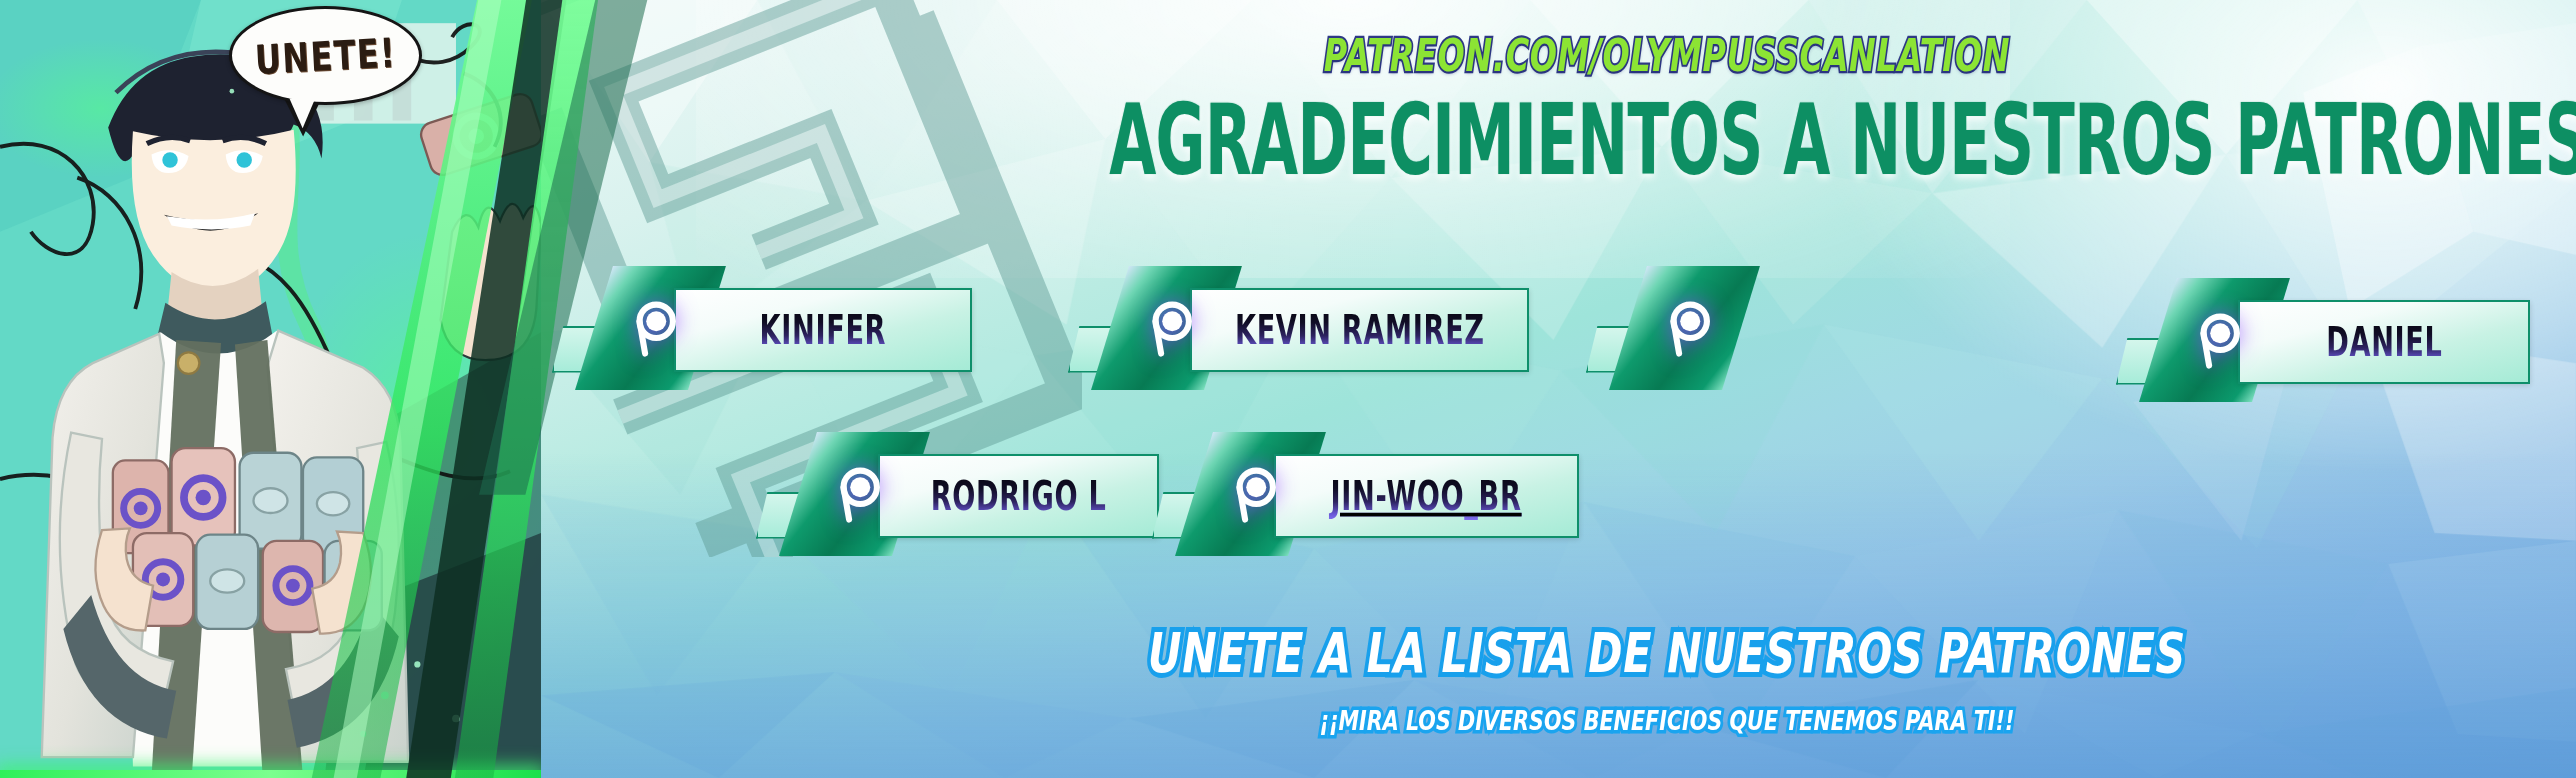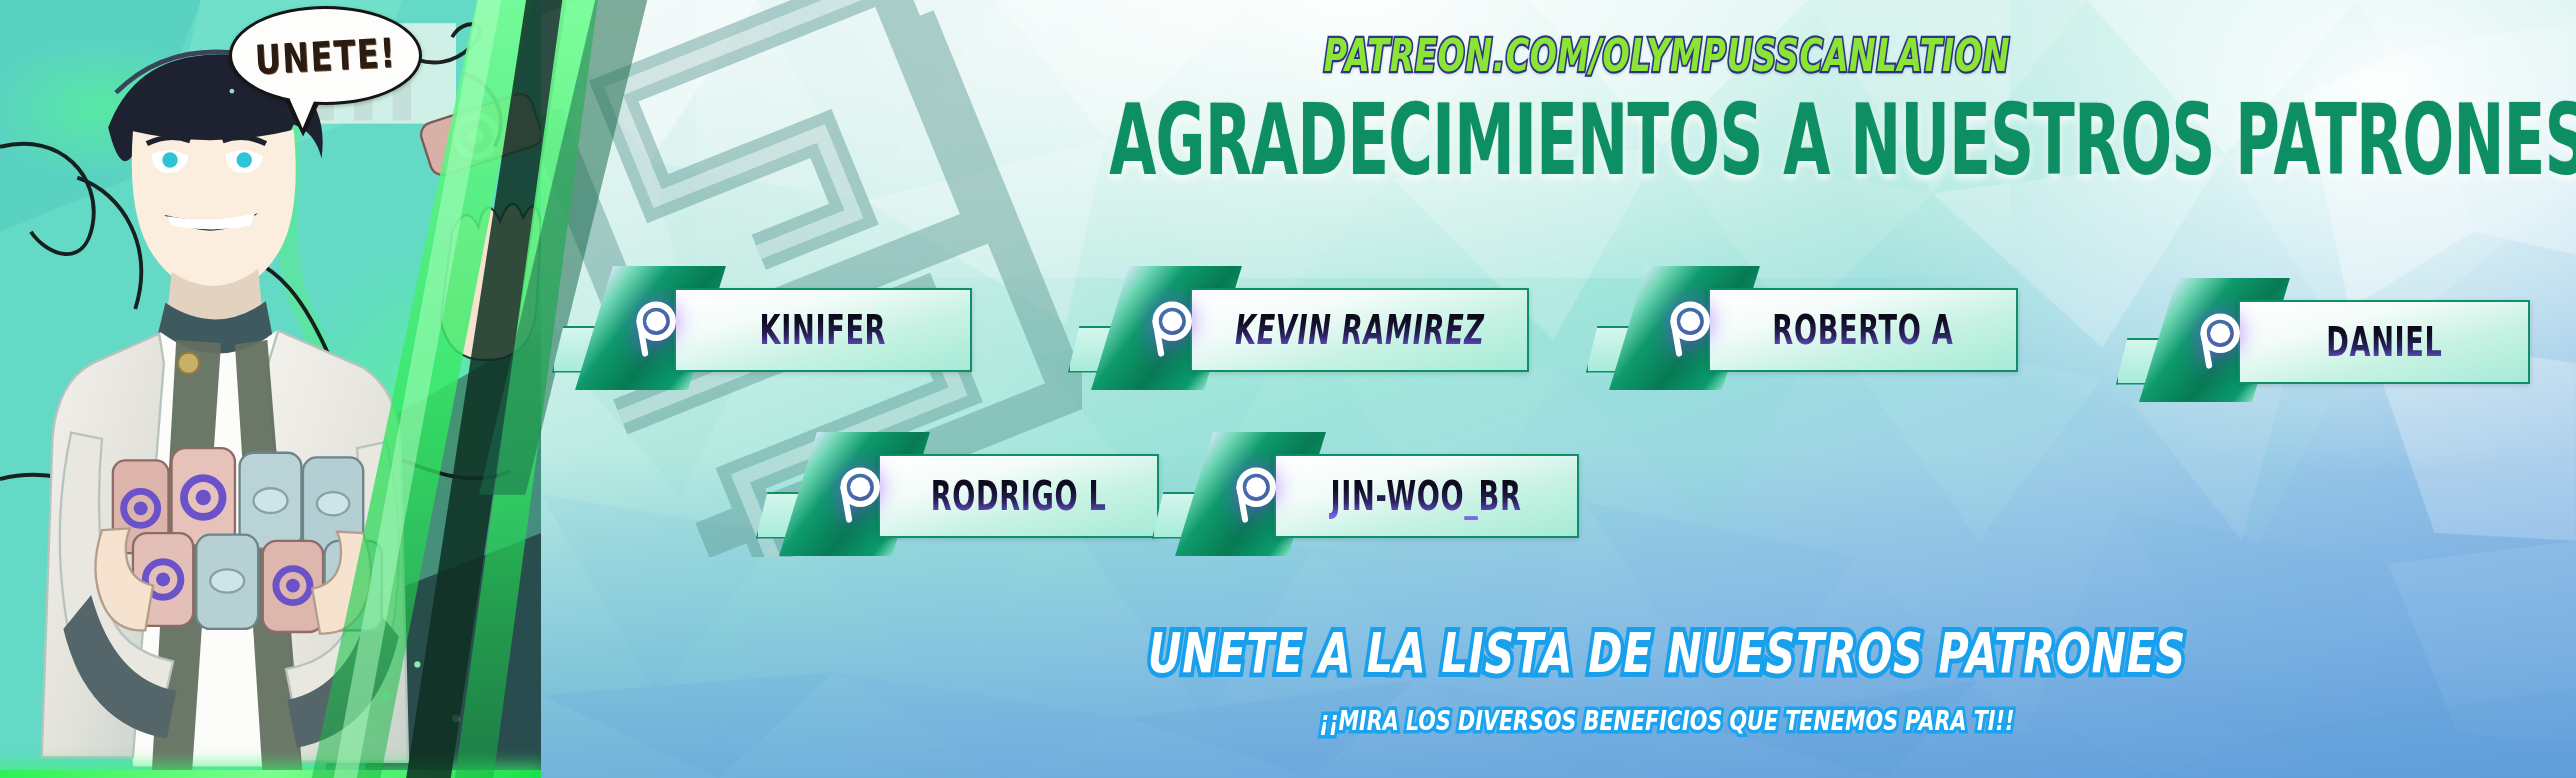--- a/index.html
+++ b/index.html
@@ -474,40 +474,37 @@
           <span class="nm">KINIFER</span>
         </div>
         <div class="logo"><svg viewBox="0 0 100 106">
             <g fill="none" stroke="#ffffff" stroke-width="11" stroke-linecap="round">
               <path d="M34 98 L24 40"></path>
               <path d="M24 40 A30 30 0 1 1 84 40 A30 30 0 0 1 24 40 Z"></path>
             </g>
             <circle cx="54" cy="40" r="18" fill="#ffffff"></circle>
           </svg></div>
       </div>
-      <div class="badge" style="left: 1068px; top: 288px; width: 458px; font-style: italic;">
+      <div class="badge" style="left: 1068px; top: 288px; width: 458px;">
         <div class="tab"></div>
         <div class="slab"></div>
         <div class="panel" style="width: 335px;">
           <span class="nm">KEVIN RAMIREZ</span>
         </div>
         <div class="logo"><svg viewBox="0 0 100 106">
             <g fill="none" stroke="#ffffff" stroke-width="11" stroke-linecap="round">
               <path d="M34 98 L24 40"></path>
               <path d="M24 40 A30 30 0 1 1 84 40 A30 30 0 0 1 24 40 Z"></path>
             </g>
             <circle cx="54" cy="40" r="18" fill="#ffffff"></circle>
           </svg></div>
       </div>
       <div class="badge" style="left: 1586px; top: 288px; width: 428px;">
         <div class="tab"></div>
         <div class="slab"></div>
-        <div class="panel" style="width: 306px;">
-          <span class="nm">ROBERTO A</span>
-        </div>
         <div class="logo"><svg viewBox="0 0 100 106">
             <g fill="none" stroke="#ffffff" stroke-width="11" stroke-linecap="round">
               <path d="M34 98 L24 40"></path>
               <path d="M24 40 A30 30 0 1 1 84 40 A30 30 0 0 1 24 40 Z"></path>
             </g>
             <circle cx="54" cy="40" r="18" fill="#ffffff"></circle>
           </svg></div>
       </div>
       <div class="badge" style="left: 2116px; top: 300px; width: 410px;">
         <div class="tab"></div>
@@ -533,21 +530,21 @@
             <g fill="none" stroke="#ffffff" stroke-width="11" stroke-linecap="round">
               <path d="M34 98 L24 40"></path>
               <path d="M24 40 A30 30 0 1 1 84 40 A30 30 0 0 1 24 40 Z"></path>
             </g>
             <circle cx="54" cy="40" r="18" fill="#ffffff"></circle>
           </svg></div>
       </div>
       <div class="badge" style="left: 1152px; top: 454px; width: 424px;">
         <div class="tab"></div>
         <div class="slab"></div>
-        <div class="panel" style="width: 301px;">
+        <div class="panel" style="width: 301px; text-decoration: underline;">
           <span class="nm">JIN-WOO_BR</span>
         </div>
         <div class="logo"><svg viewBox="0 0 100 106">
             <g fill="none" stroke="#ffffff" stroke-width="11" stroke-linecap="round">
               <path d="M34 98 L24 40"></path>
               <path d="M24 40 A30 30 0 1 1 84 40 A30 30 0 0 1 24 40 Z"></path>
             </g>
             <circle cx="54" cy="40" r="18" fill="#ffffff"></circle>
           </svg></div>
       </div>

